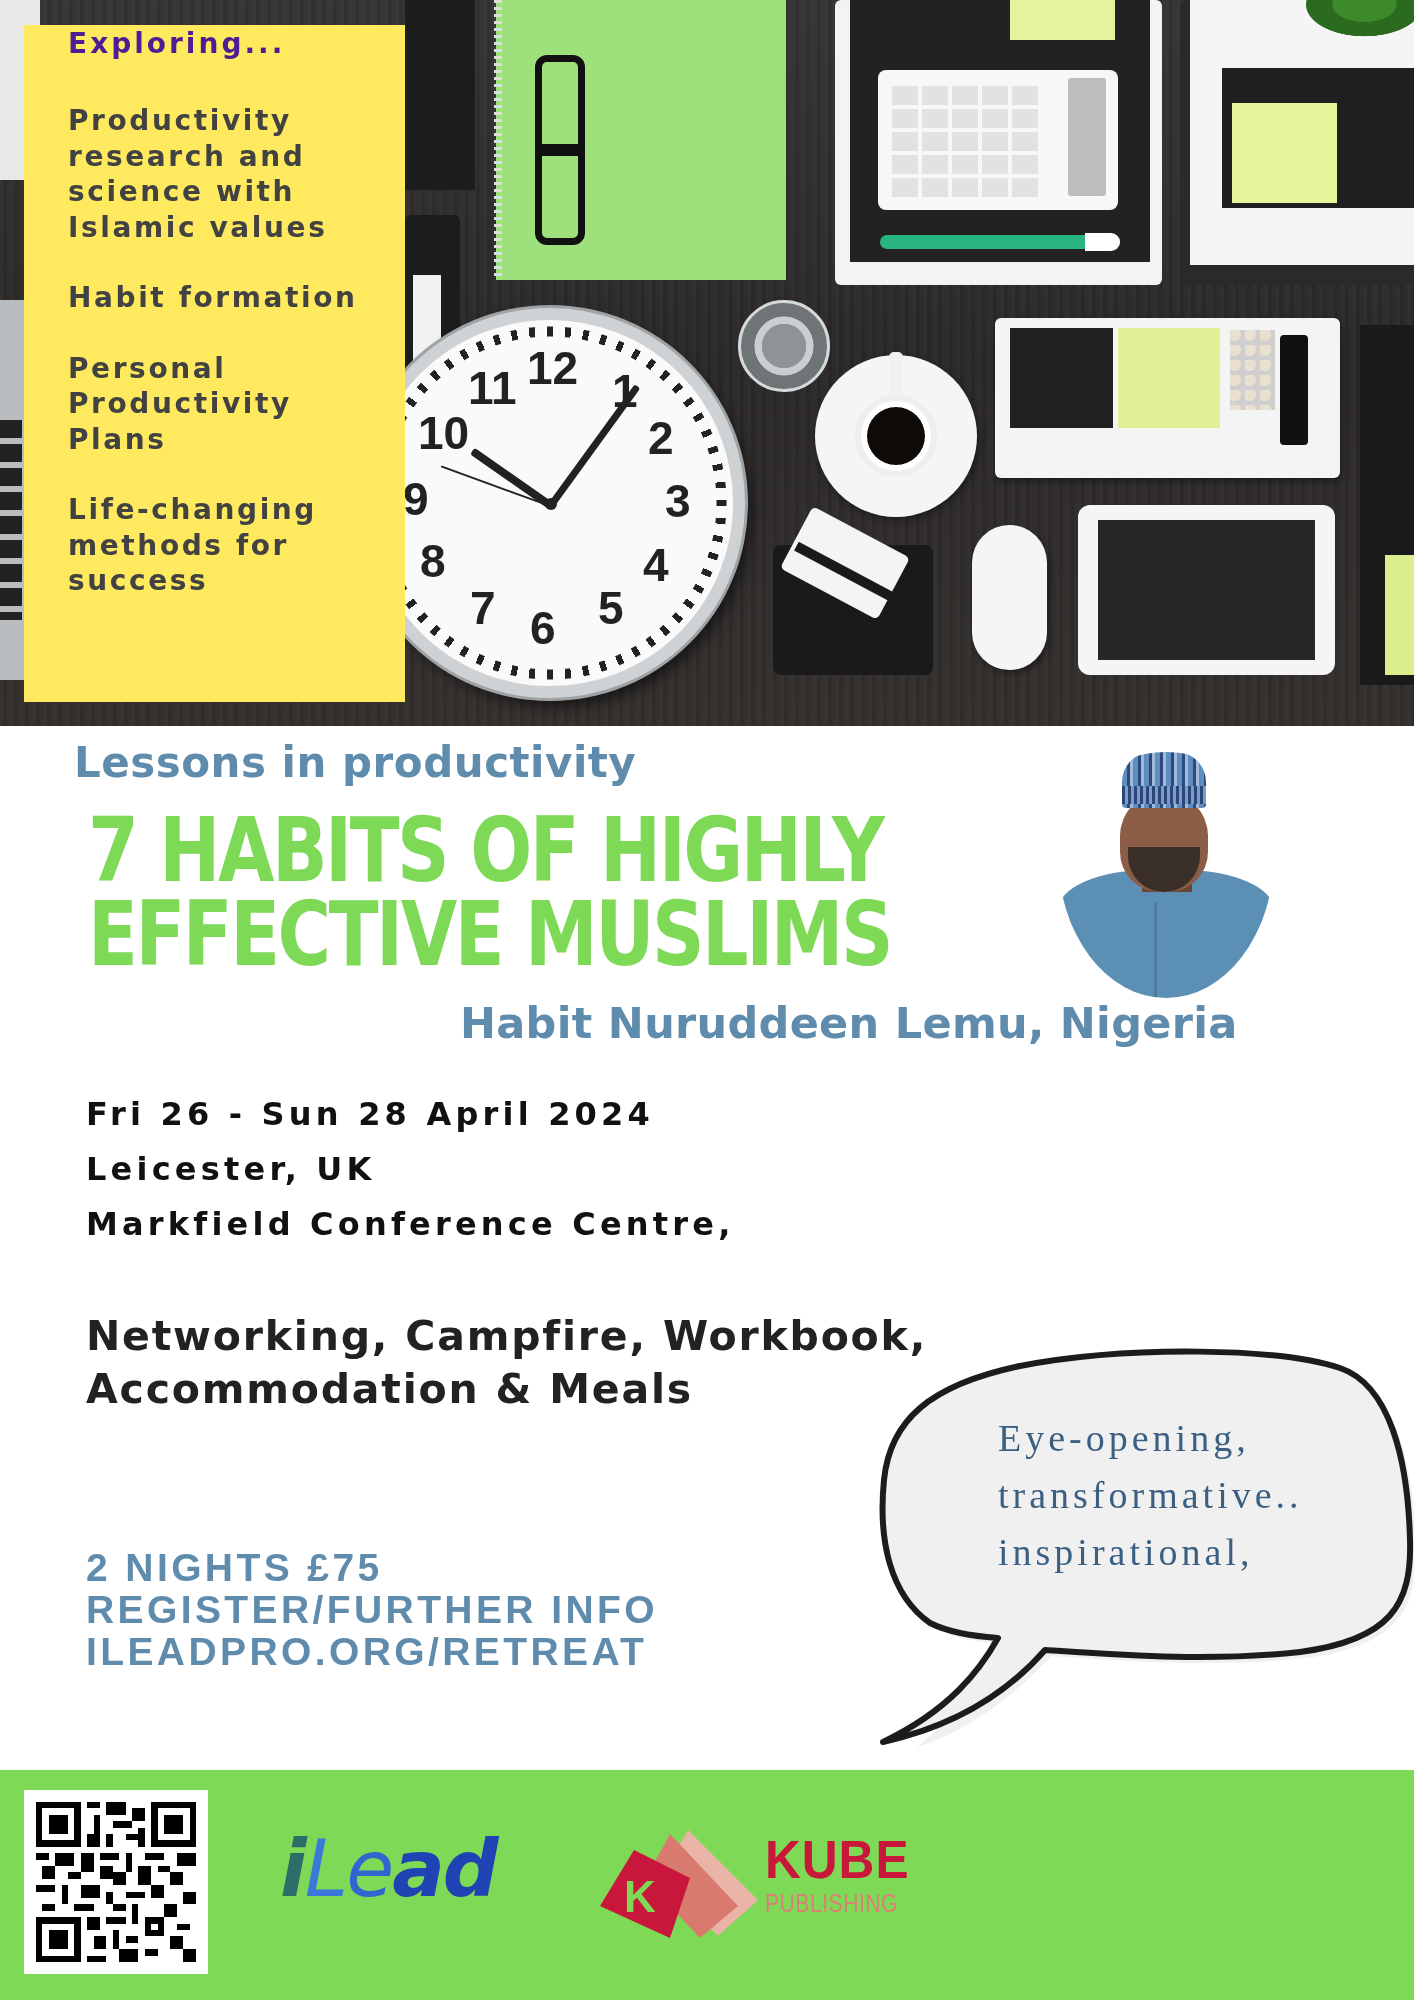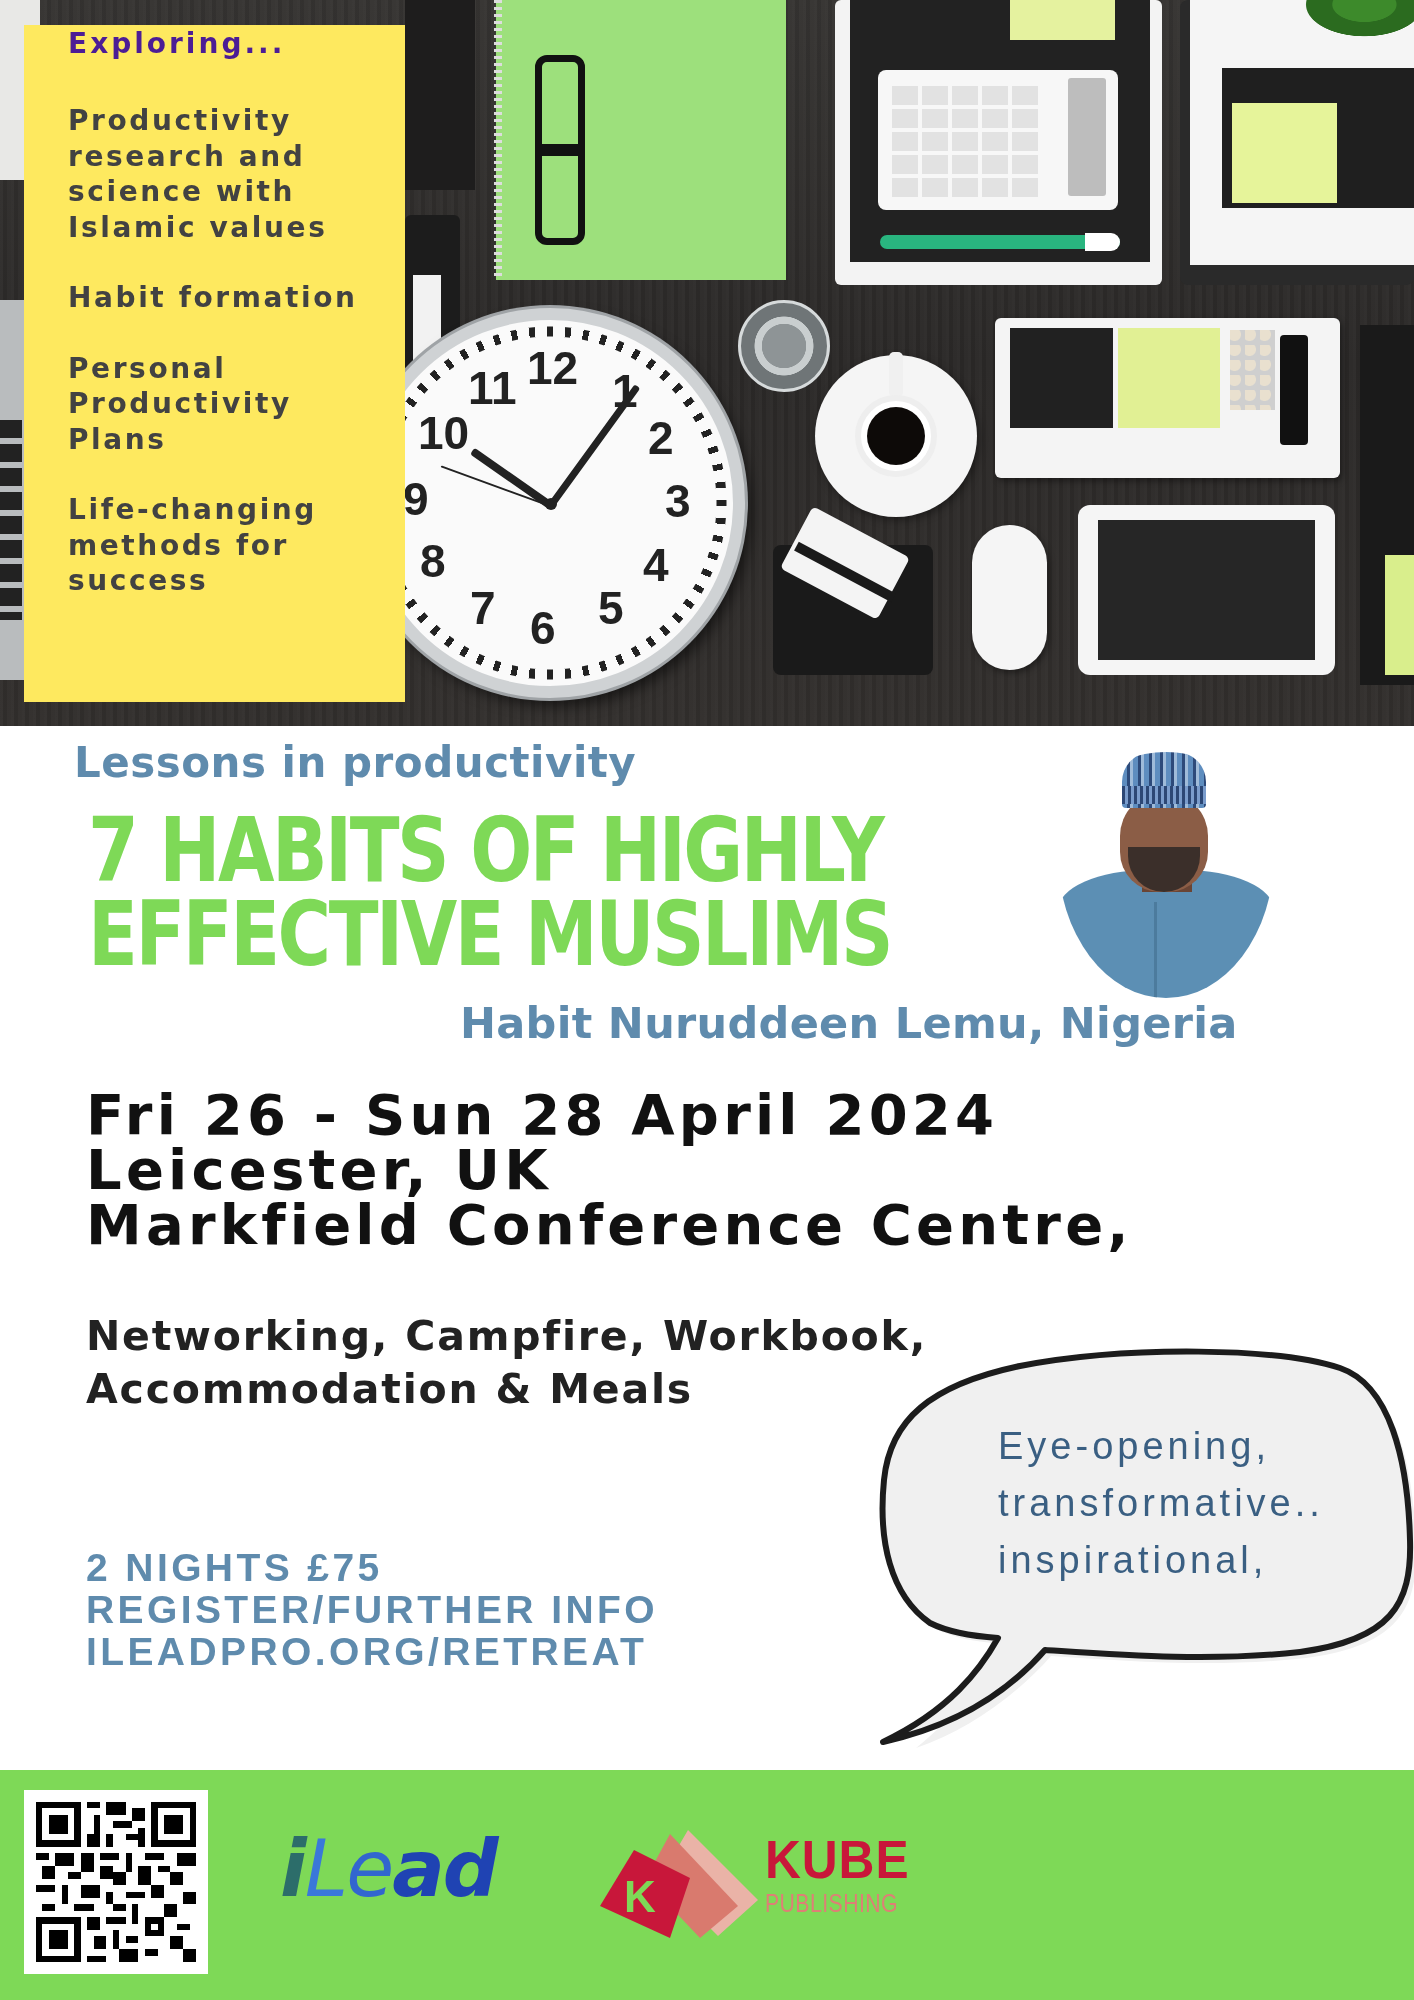--- a/index.html
+++ b/index.html
@@ -102,32 +102,32 @@
     .portrait .beard { position: absolute; left: 70px; top: 95px; width: 72px; height: 45px; border-radius: 0 0 36px 36px; background: #3b2f2a; }
     .portrait .cap { position: absolute; left: 64px; top: 0; width: 84px; height: 56px; border-radius: 30px 30px 4px 4px;
       background: repeating-linear-gradient(90deg, #5e8dbf 0 5px, #2d4a7a 5px 8px, #9fbbd9 8px 11px); }
     .portrait .cap-band { position: absolute; left: 64px; top: 34px; width: 84px; height: 18px;
       background: repeating-linear-gradient(90deg, #2c4775 0 3px, #7a9ccc 3px 6px); }
     .speaker { position: absolute; left: 460px; top: 998px; font-family: "DejaVu Sans", sans-serif; font-weight: bold;
       font-size: 43px; color: #5f8bad; white-space: nowrap; letter-spacing: 0.3px; }
 
     
     .details { position: absolute; left: 86px; top: 1087px; font-family: "DejaVu Sans", sans-serif; font-weight: bold;
-      font-size: 56px; line-height: 55px; color: #111111; letter-spacing: 4.2px; white-space: nowrap; }
+      font-size: 32px; line-height: 55px; color: #111111; letter-spacing: 4.2px; white-space: nowrap; }
     .features { position: absolute; left: 86px; top: 1310px; font-family: "DejaVu Sans", sans-serif; font-weight: bold;
       font-size: 41px; line-height: 53px; color: #222222; letter-spacing: 1.8px; white-space: nowrap; }
     .pricing { position: absolute; left: 86px; top: 1547px; font-family: Liberation Sans, sans-serif; font-weight: bold;
       font-size: 39px; line-height: 42px; color: #5f8bad; letter-spacing: 3.4px; white-space: nowrap; }
     .pricing a { color: inherit; text-decoration: none; display: block; }
 
     
     .bubble { position: absolute; left: 870px; top: 1340px; width: 544px; height: 410px; }
     .bubble svg { position: absolute; left: 0; top: 0; }
-    .bubble-text { position: absolute; left: 128px; top: 70px; font-family: Liberation Sans, sans-serif;
-      font-size: 38px; line-height: 57px; color: #3a5f82; letter-spacing: 4px; white-space: nowrap; margin-top: 8px; }
+    .bubble-text { position: absolute; left: 128px; top: 70px; font-family: Liberation Serif, serif;
+      font-size: 38px; line-height: 57px; color: #3a5f82; letter-spacing: 4px; white-space: nowrap; }
 
     
     .footer { position: absolute; left: 0; top: 1770px; width: 1414px; height: 230px; background: #7ed957; }
     .qr { position: absolute; left: 24px; top: 20px; width: 184px; height: 184px; background: #ffffff; }
     .qr svg { position: absolute; left: 12px; top: 12px; }
     .logo-ilead { position: absolute; left: 280px; top: 60px; font-family: "DejaVu Sans", sans-serif; font-style: italic;
       font-weight: bold; font-size: 78px; letter-spacing: -2px; line-height: 1; white-space: nowrap; }
     .logo-ilead .i { color: #2c6d6a; }
     .logo-ilead .L { color: #3a78d9; font-weight: normal; }
     .logo-ilead .e { color: #3266cf; font-weight: normal; }

